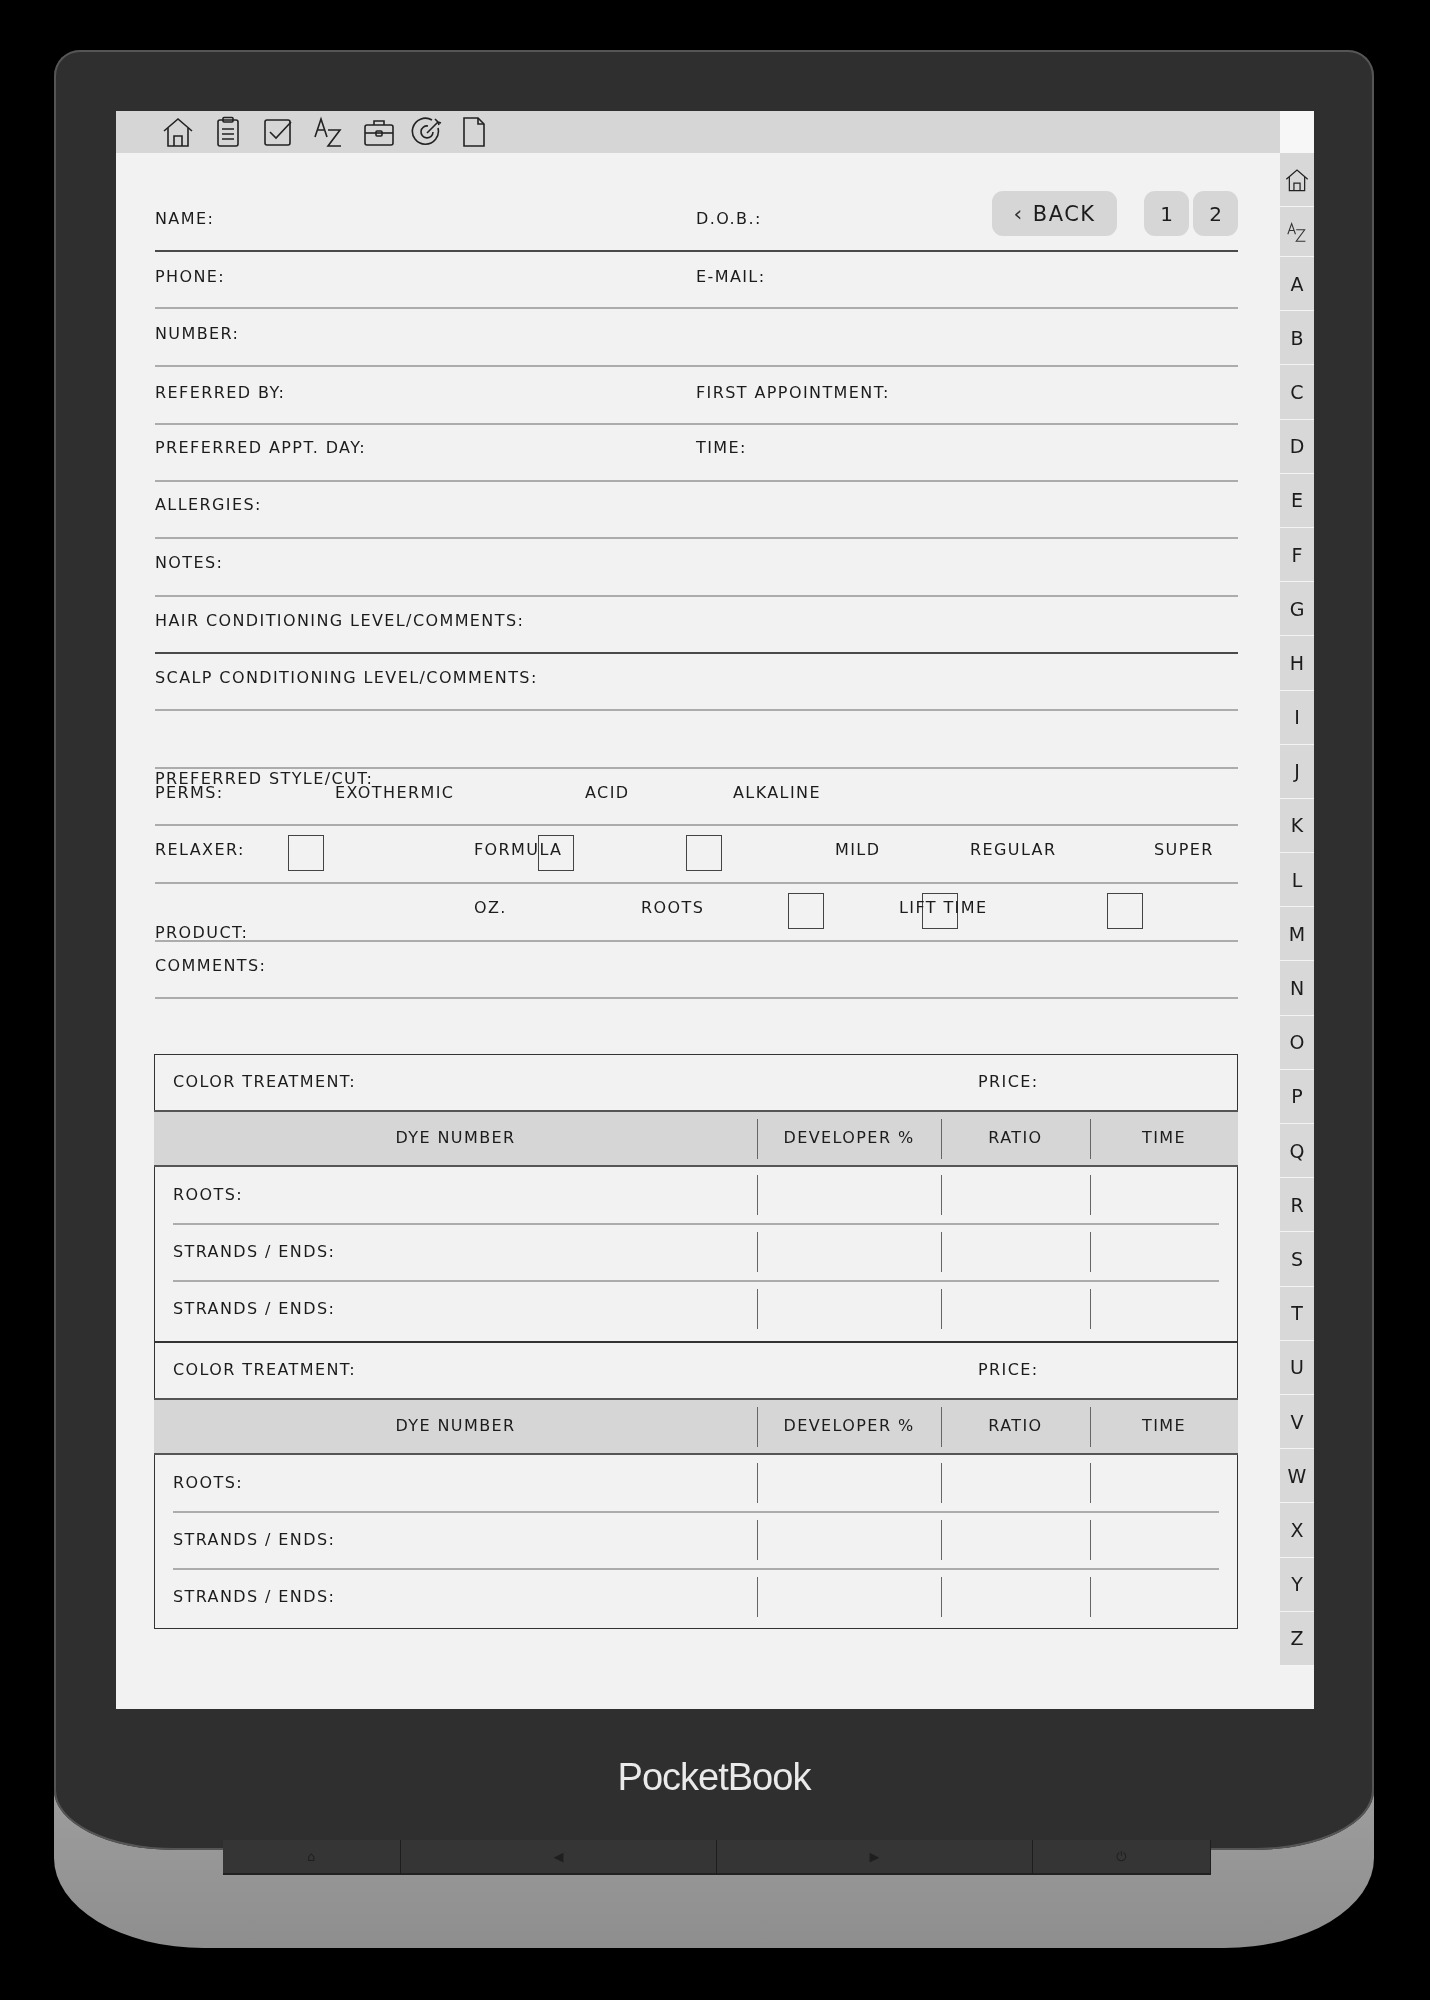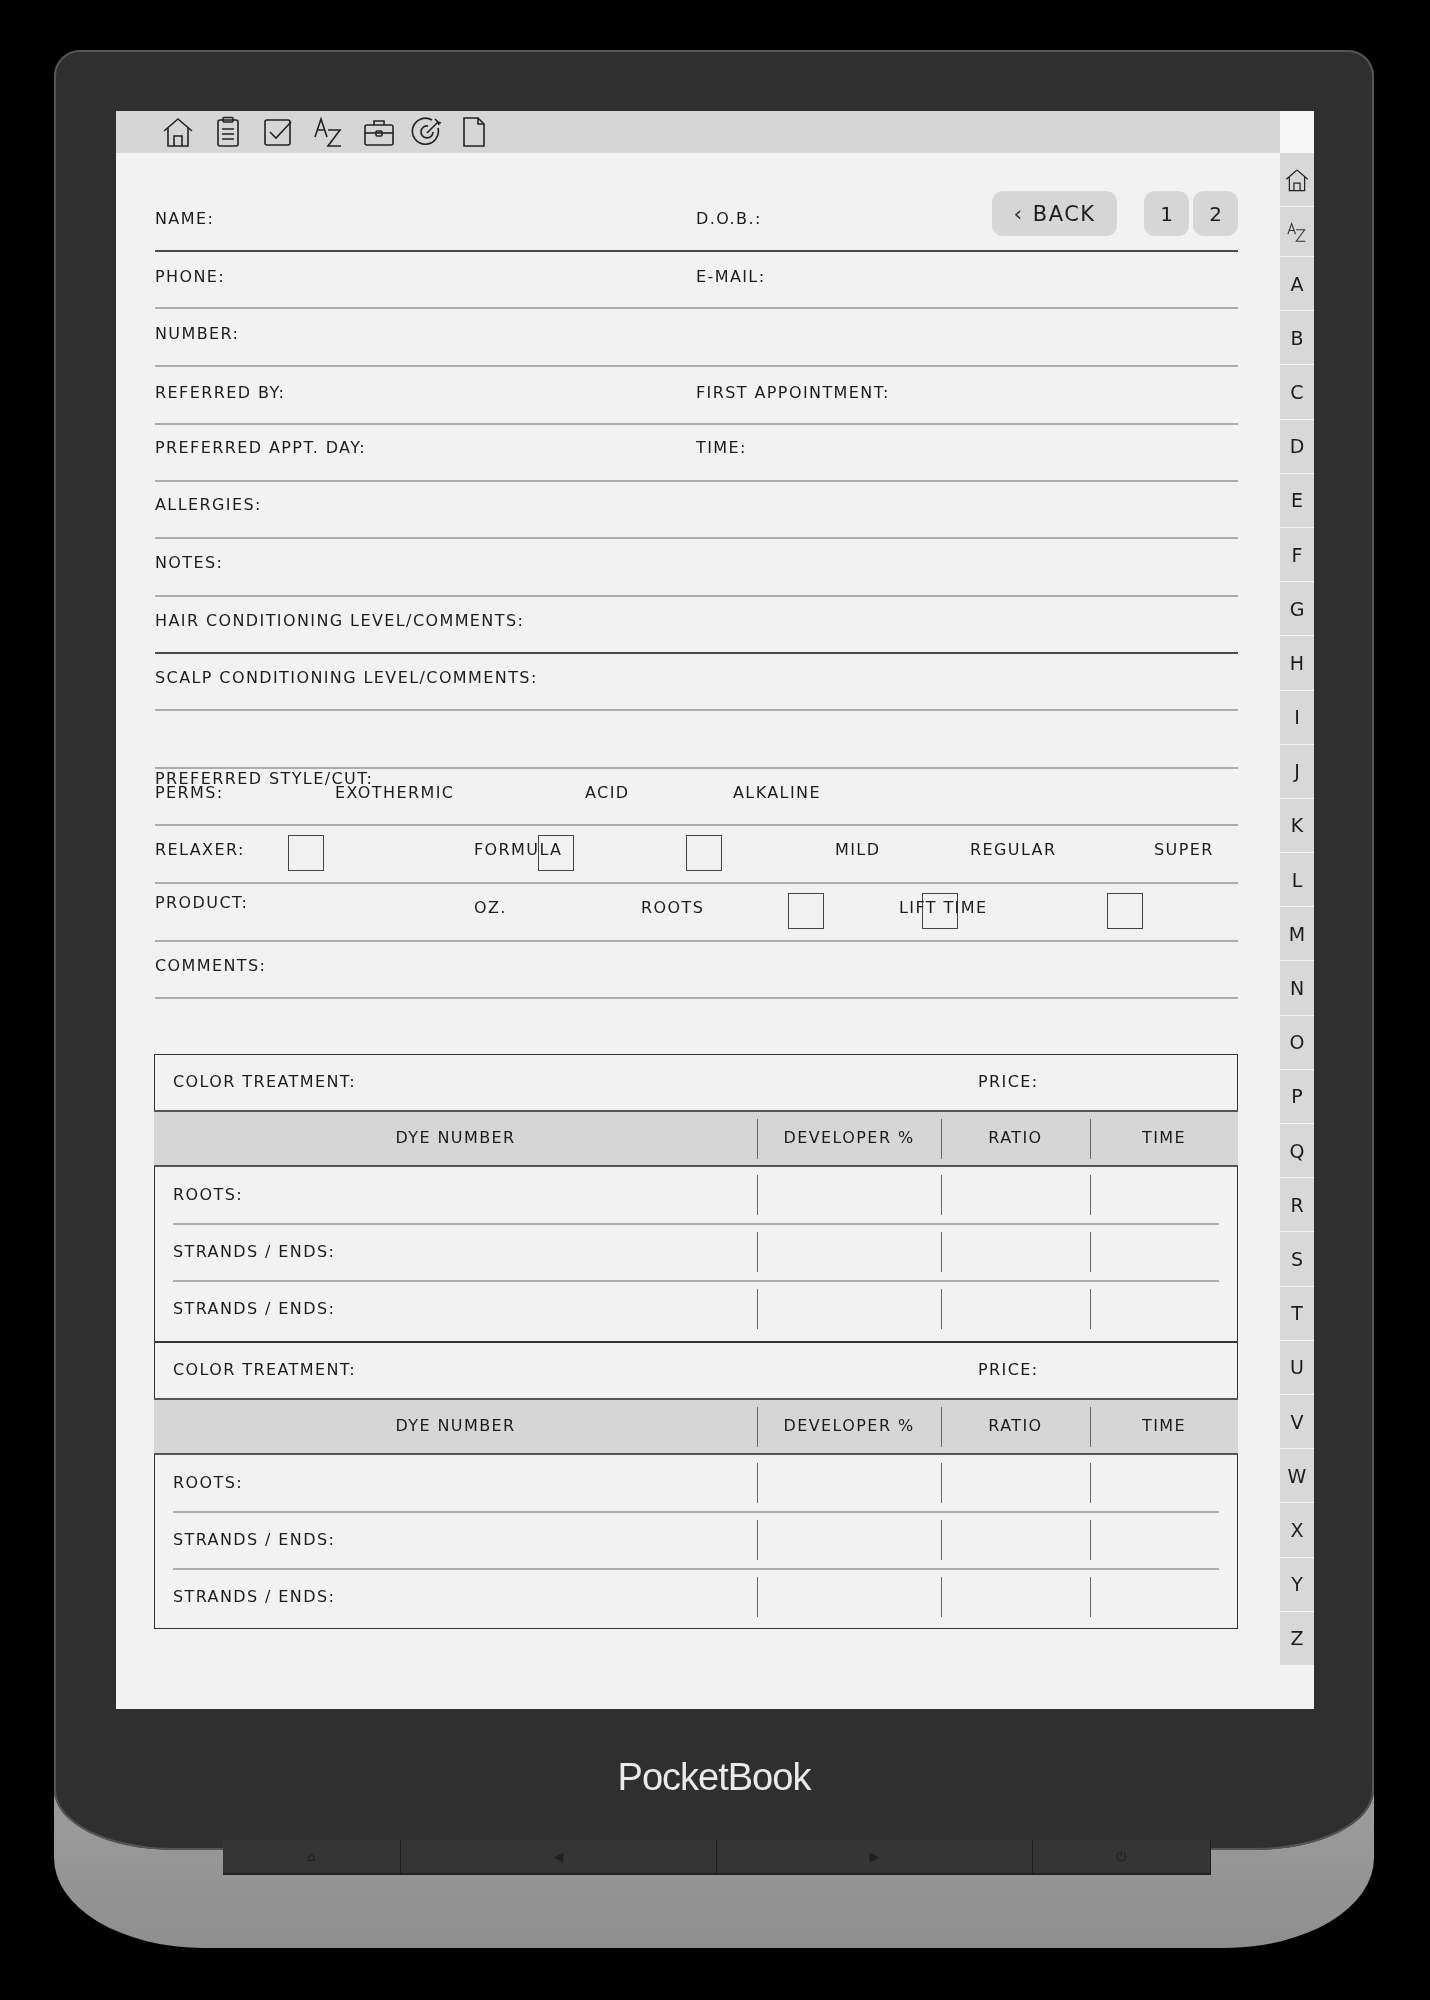--- a/index.html
+++ b/index.html
@@ -209,21 +209,21 @@
   <div class="lbl" style="left:39px;top:727px;">RELAXER:</div>
   <div class="lbl" style="left:358px;top:727px;">FORMULA</div>
   <div class="cb" style="left:672px;top:782px;"></div>
   <div class="lbl" style="left:719px;top:727px;">MILD</div>
   <div class="cb" style="left:806px;top:782px;"></div>
   <div class="lbl" style="left:854px;top:727px;">REGULAR</div>
   <div class="cb" style="left:991px;top:782px;"></div>
   <div class="lbl" style="left:1038px;top:727px;">SUPER</div>
   <div class="hline" style="top:829px;"></div>
 
-  <div class="lbl" style="left:39px;top:780px;">PRODUCT:</div>
+  <div class="lbl" style="left:39px;top:810px;">PRODUCT:</div>
   <div class="lbl" style="left:358px;top:785px;">OZ.</div>
   <div class="lbl" style="left:525px;top:785px;">ROOTS</div>
   <div class="lbl" style="left:783px;top:785px;">LIFT TIME</div>
   <div class="hline" style="top:886px;"></div>
 
   <div class="lbl" style="left:39px;top:843px;">COMMENTS:</div>
 
   <div class="tbl-box"></div>
   <div id="treatments">
       <div class="lbl" style="left:57px;top:959px;">COLOR TREATMENT:</div>

